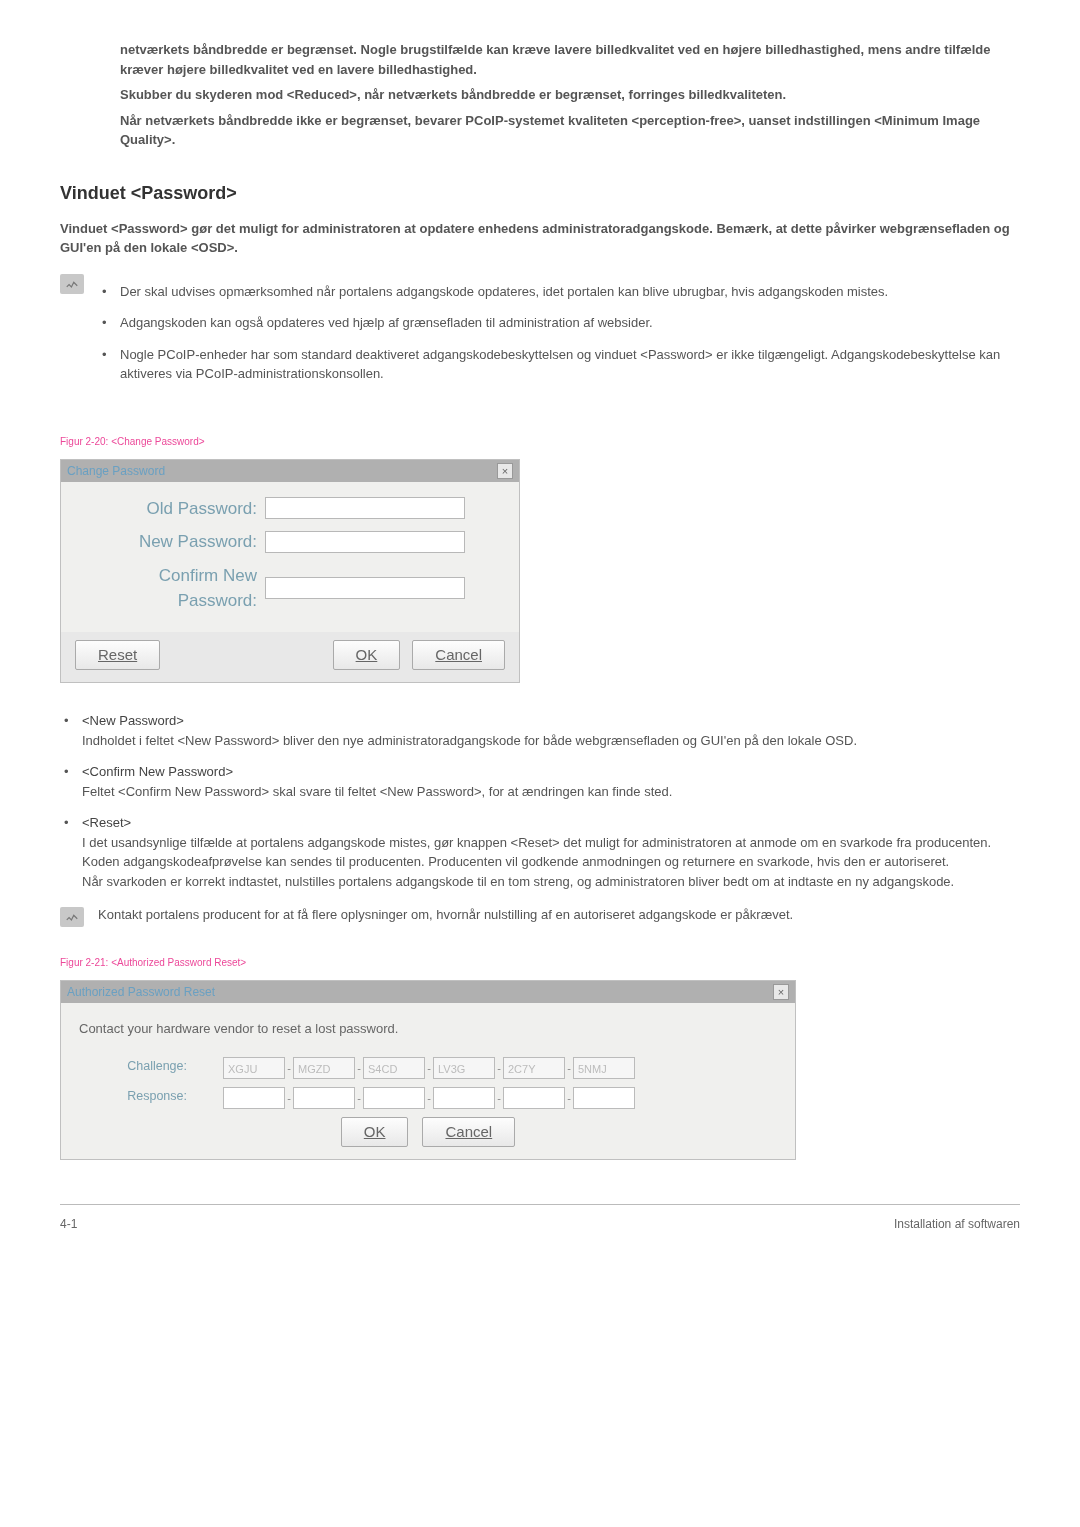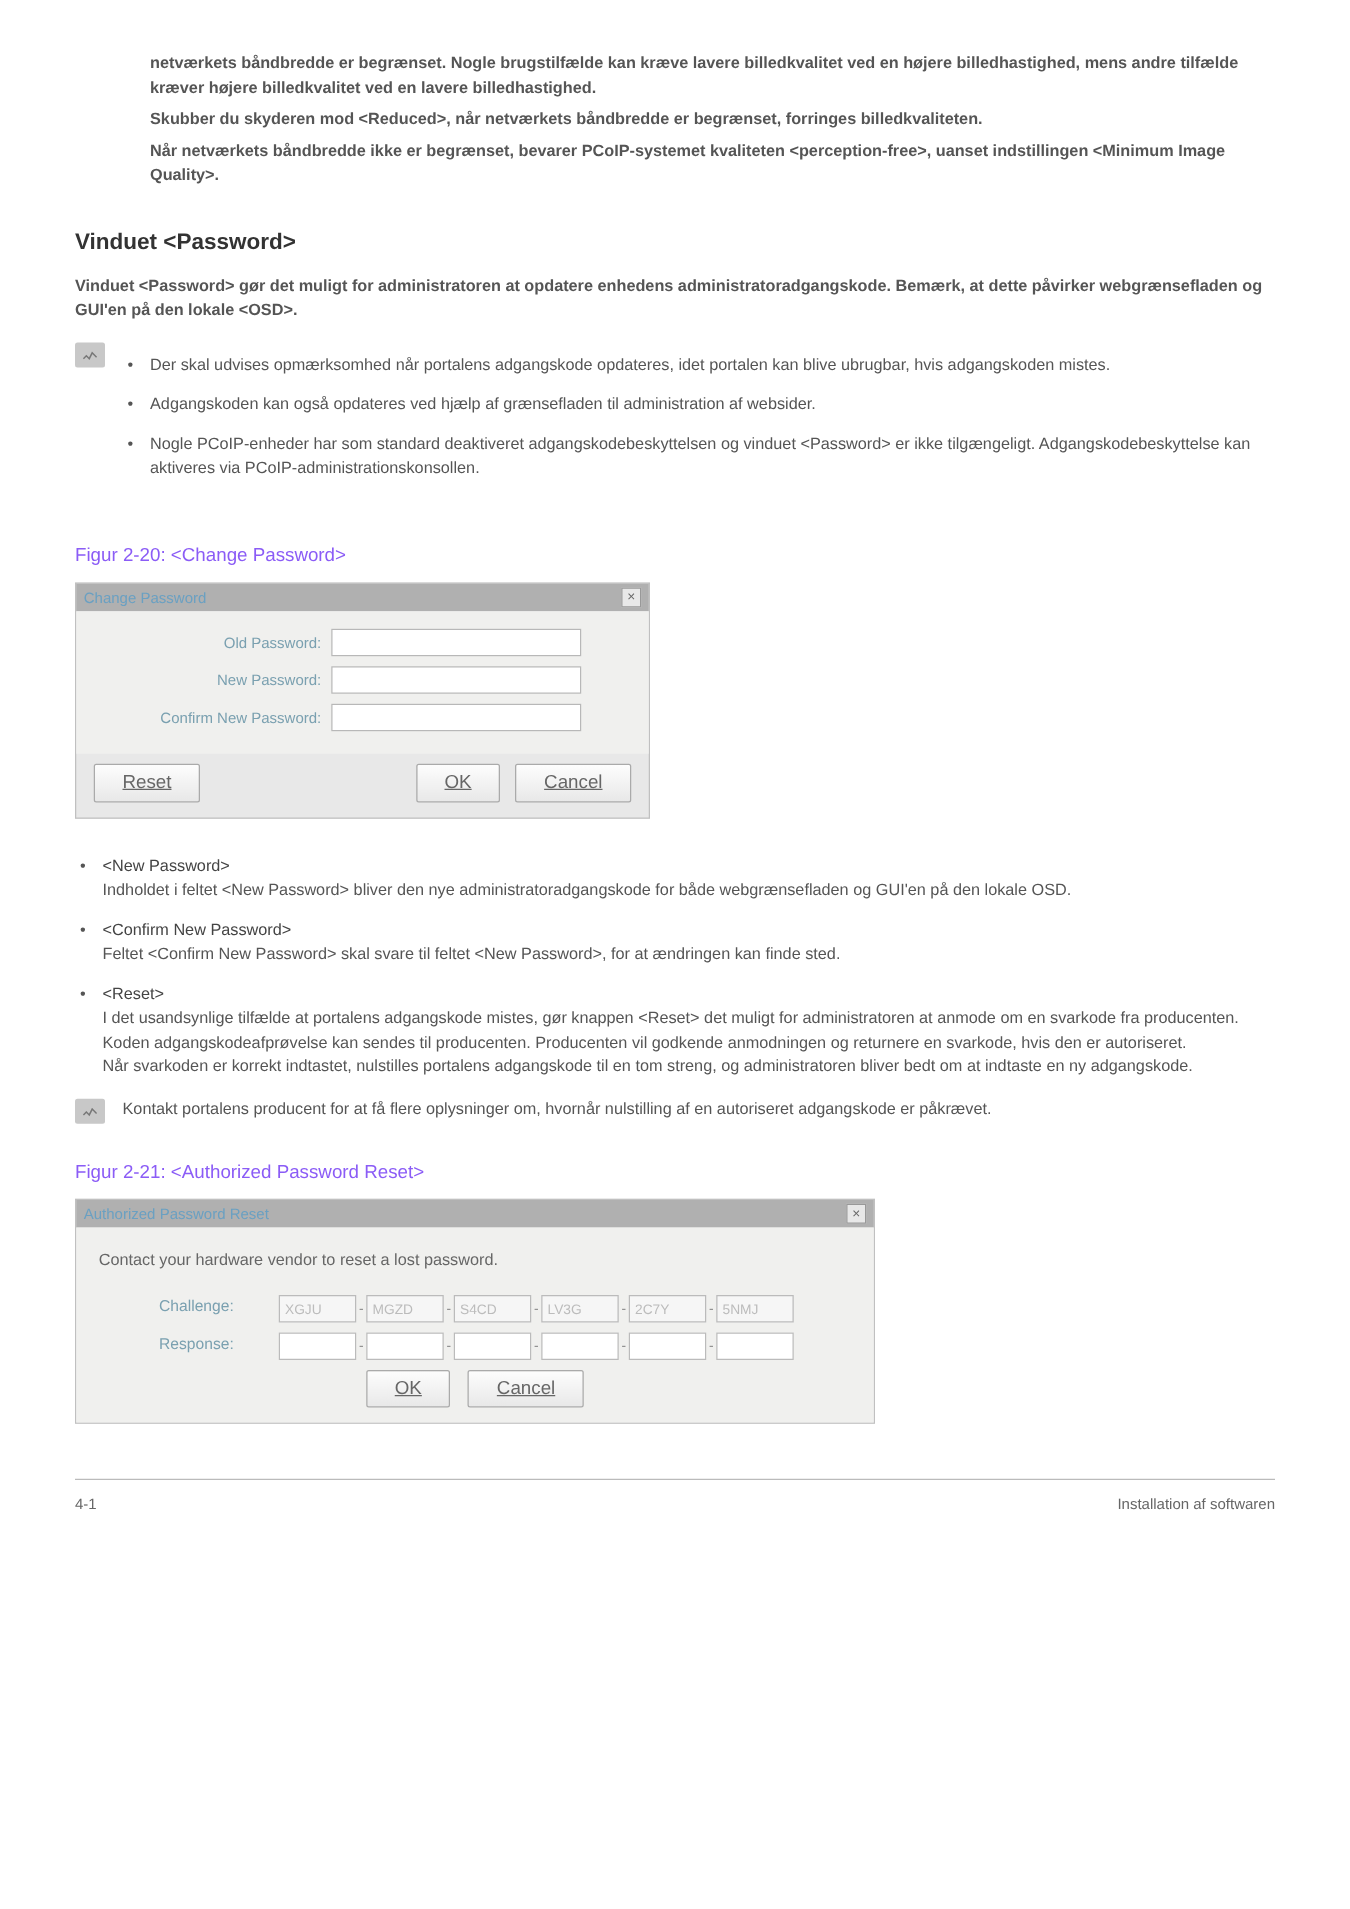--- a/index.html
+++ b/index.html
@@ -36,21 +36,21 @@
 .note-row { display: flex; align-items: flex-start; margin: 14px 0; }
 .note-icon {
   width: 24px; height: 20px;
   background: #c8c8c8;
   border-radius: 2px;
   margin-right: 14px; margin-top: 2px;
   flex-shrink: 0;
   display: flex; align-items: center; justify-content: center;
 }
 .note-icon svg { width: 14px; height: 14px; }
-.fig-caption { font-size: 15px; color: #8b5cf6; margin: 28px 0 10px 0; }
+.fig-caption { font-size: 10px; color: #ec4899; margin: 28px 0 10px 0; }
 .screenshot-box {
   border: 1px solid #c0c0c0;
   background: #e8e8e8;
   position: relative;
 }
 .titlebar {
   background: #b0b0b0;
   color: #6aa0c2;
   font-size: 12px;
   padding: 3px 6px;
@@ -67,21 +67,21 @@
   font-size: 11px;
   text-align: center;
   line-height: 14px;
 }
 .dlg-body { padding: 14px 14px 10px 14px; background: #f0f0ee; }
 .form-row { display: flex; align-items: center; margin-bottom: 8px; }
 .form-row .lbl {
   width: 190px;
   text-align: right;
   color: #7aa0b0;
-  font-size: 12px;
+  font-size: 17px;
   padding-right: 8px;
 }
 .form-row .fld {
   border: 1px solid #b8b8b8;
   background: #fff;
   height: 22px;
   width: 200px;
 }
 .btn {
   display: inline-block;
@@ -90,21 +90,21 @@
   color: #666;
   font-size: 15px;
   padding: 3px 22px;
   border-radius: 2px;
   text-align: center;
   text-decoration: underline;
 }
 .cp-box { width: 460px; }
 .cp-btn-row { display: flex; justify-content: space-between; align-items: center; padding: 8px 14px 12px 14px; }
 .cp-btn-row .right { display: flex; gap: 12px; }
-.apr-box { width: 640px; }
+.apr-box { width: 736px; }
 .apr-body { padding: 16px 18px 12px 18px; background: #f0f0ee; }
 .apr-msg { color: #666; font-size: 13px; margin-bottom: 18px; }
 .challenge-row { display: flex; align-items: flex-start; margin-bottom: 8px; }
 .challenge-row .lbl2 {
   width: 120px;
   text-align: right;
   color: #7aa0b0;
   font-size: 12.5px;
   padding-right: 12px;
 }

